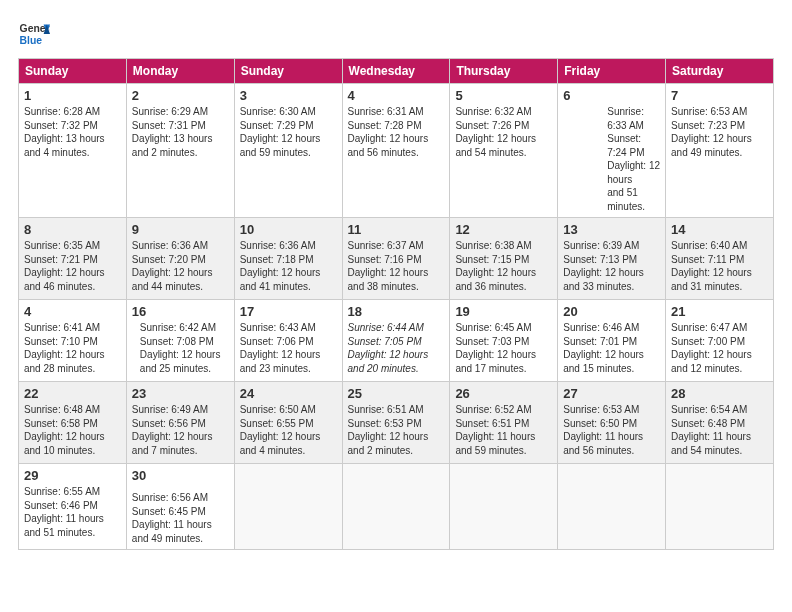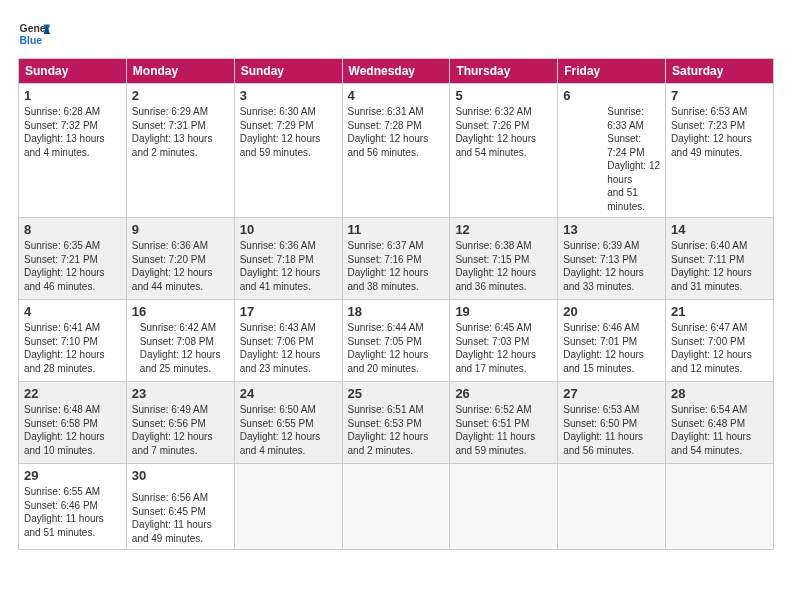--- a/index.html
+++ b/index.html
@@ -240,21 +240,21 @@
           </td>
           <td>
             <span class="day-num">17</span>
             <div class="day-info" style="white-space: pre-line;">Sunrise: 6:43 AM
 Sunset: 7:06 PM
 Daylight: 12 hours
 and 23 minutes.</div>
           </td>
           <td>
             <span class="day-num">18</span>
-            <div class="day-info" style="white-space: pre-line;">Sunrise: 6:44 AM
+            <div class="day-info" style="white-space: pre-line; font-style: italic;">Sunrise: 6:44 AM
 Sunset: 7:05 PM
 Daylight: 12 hours
 and 20 minutes.</div>
           </td>
           <td>
             <span class="day-num">19</span>
             <div class="day-info" style="white-space: pre-line;">Sunrise: 6:45 AM
 Sunset: 7:03 PM
 Daylight: 12 hours
 and 17 minutes.</div>

